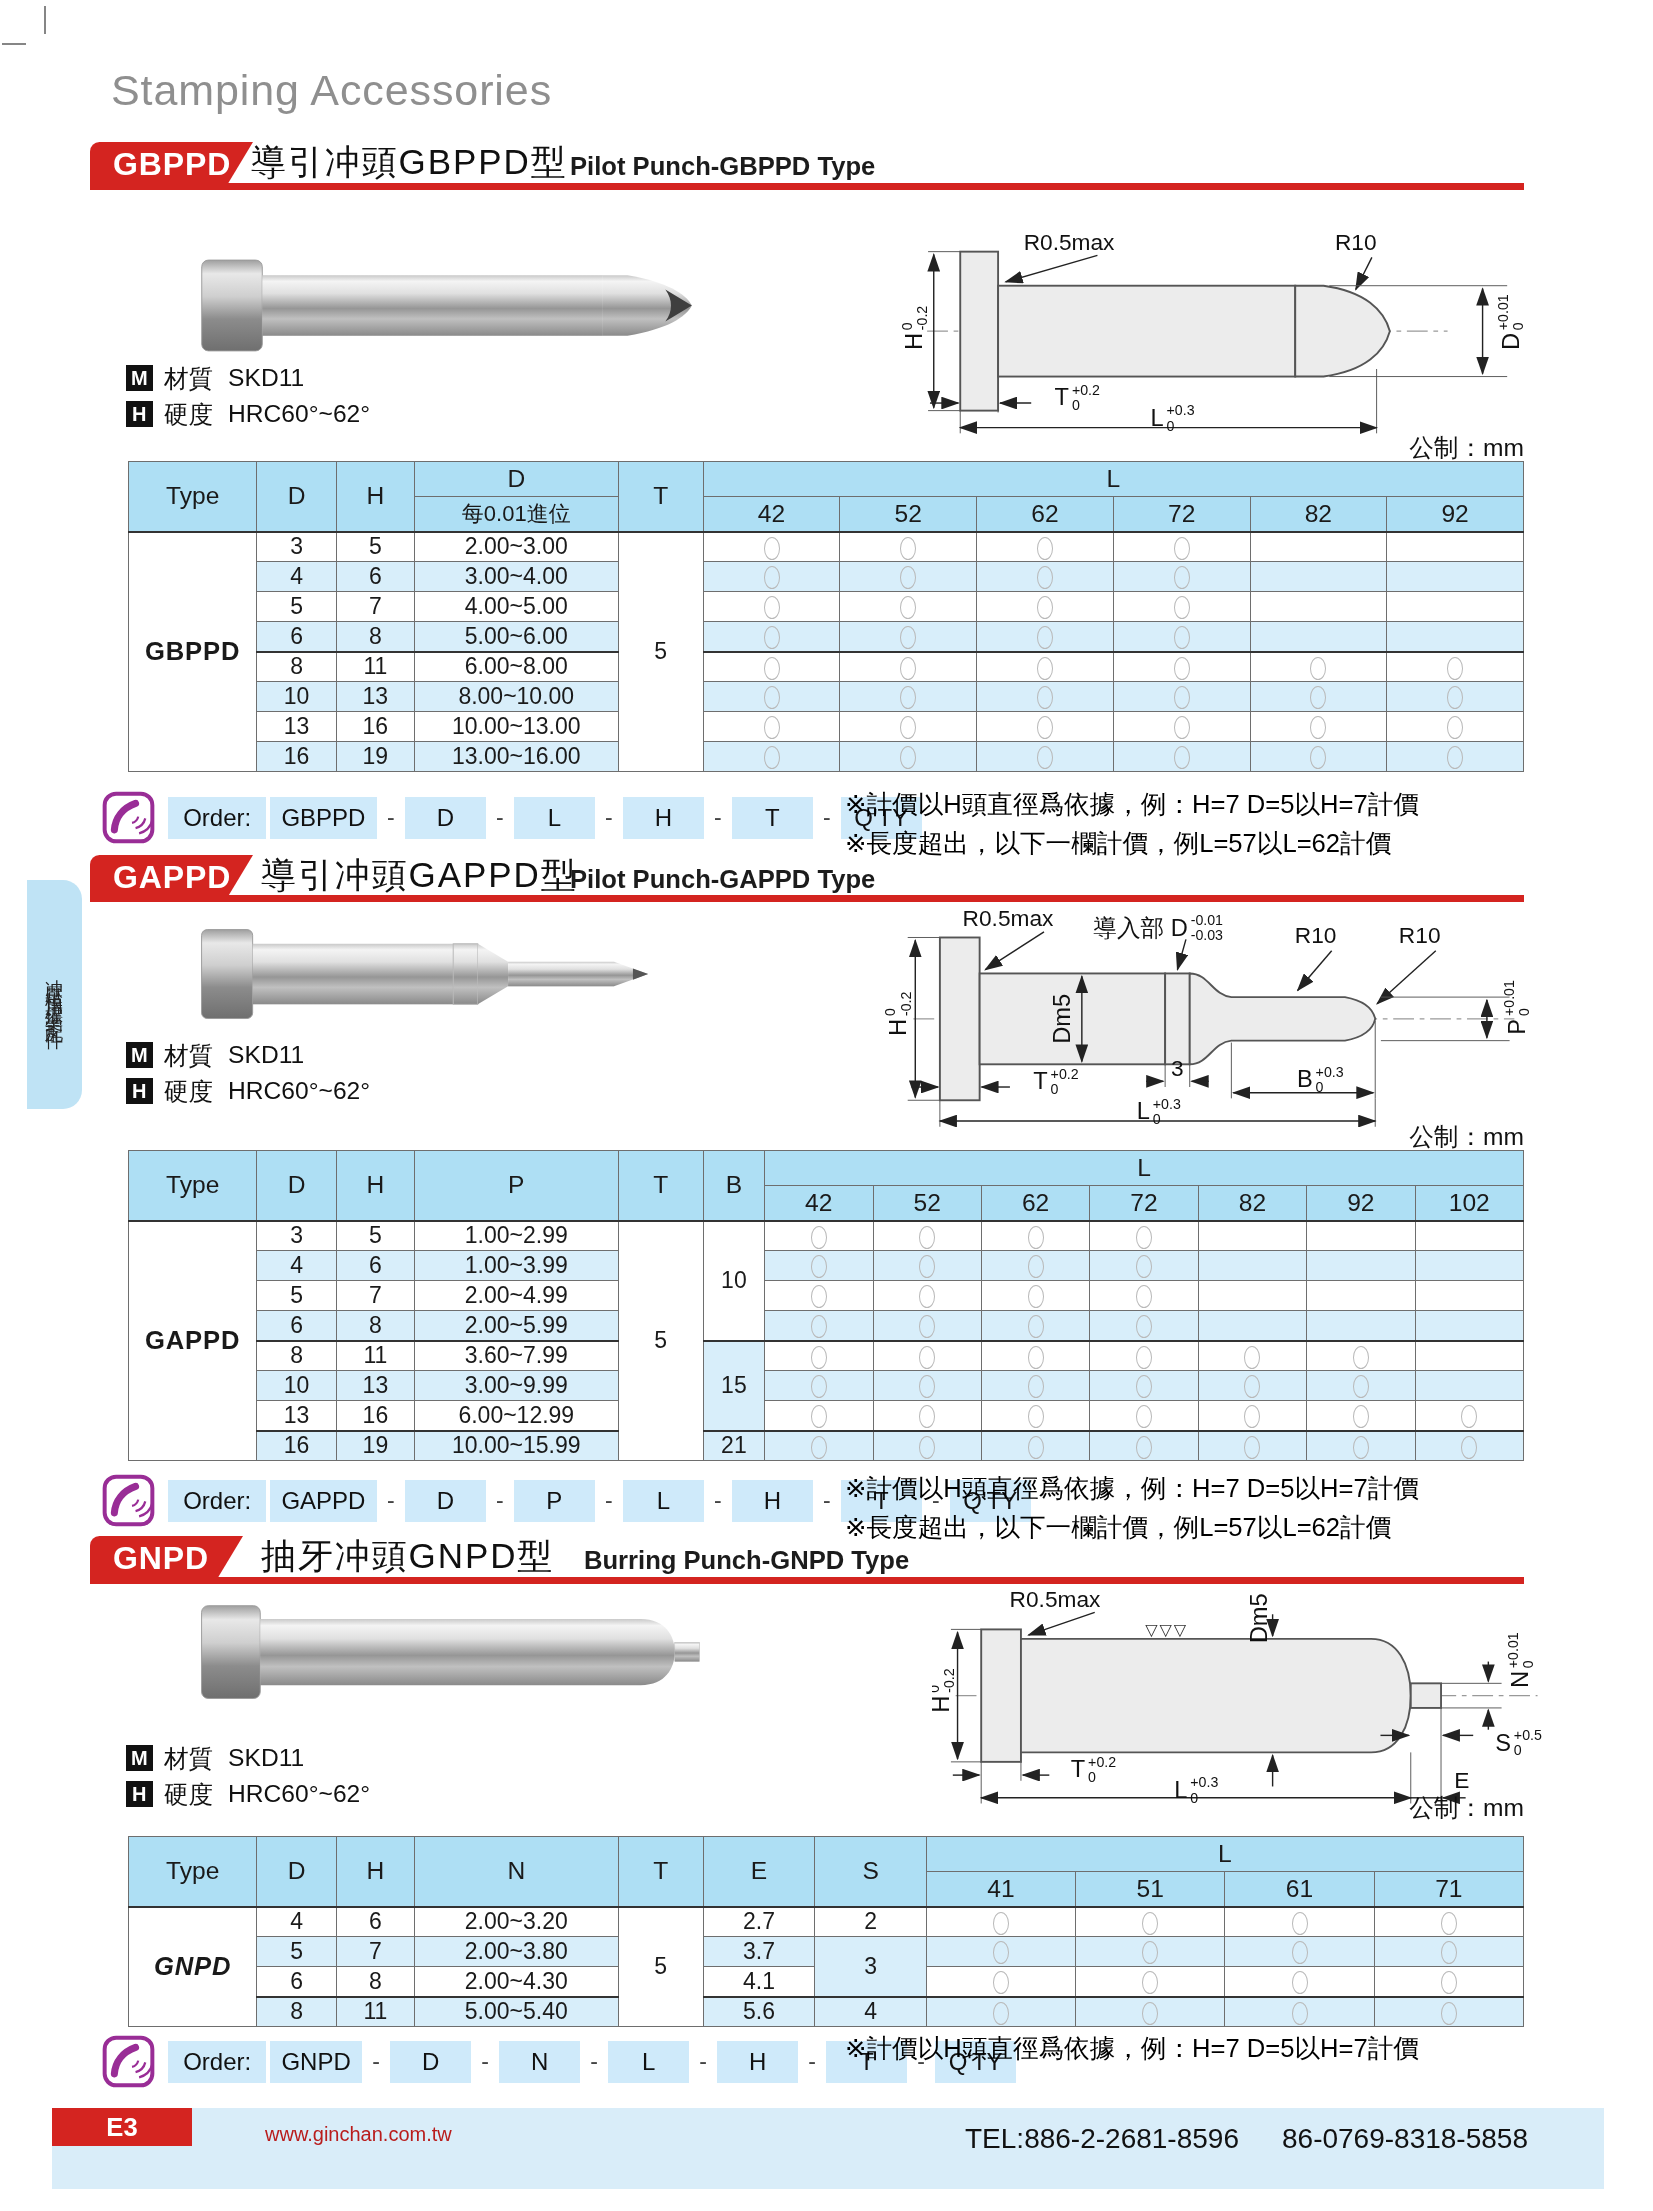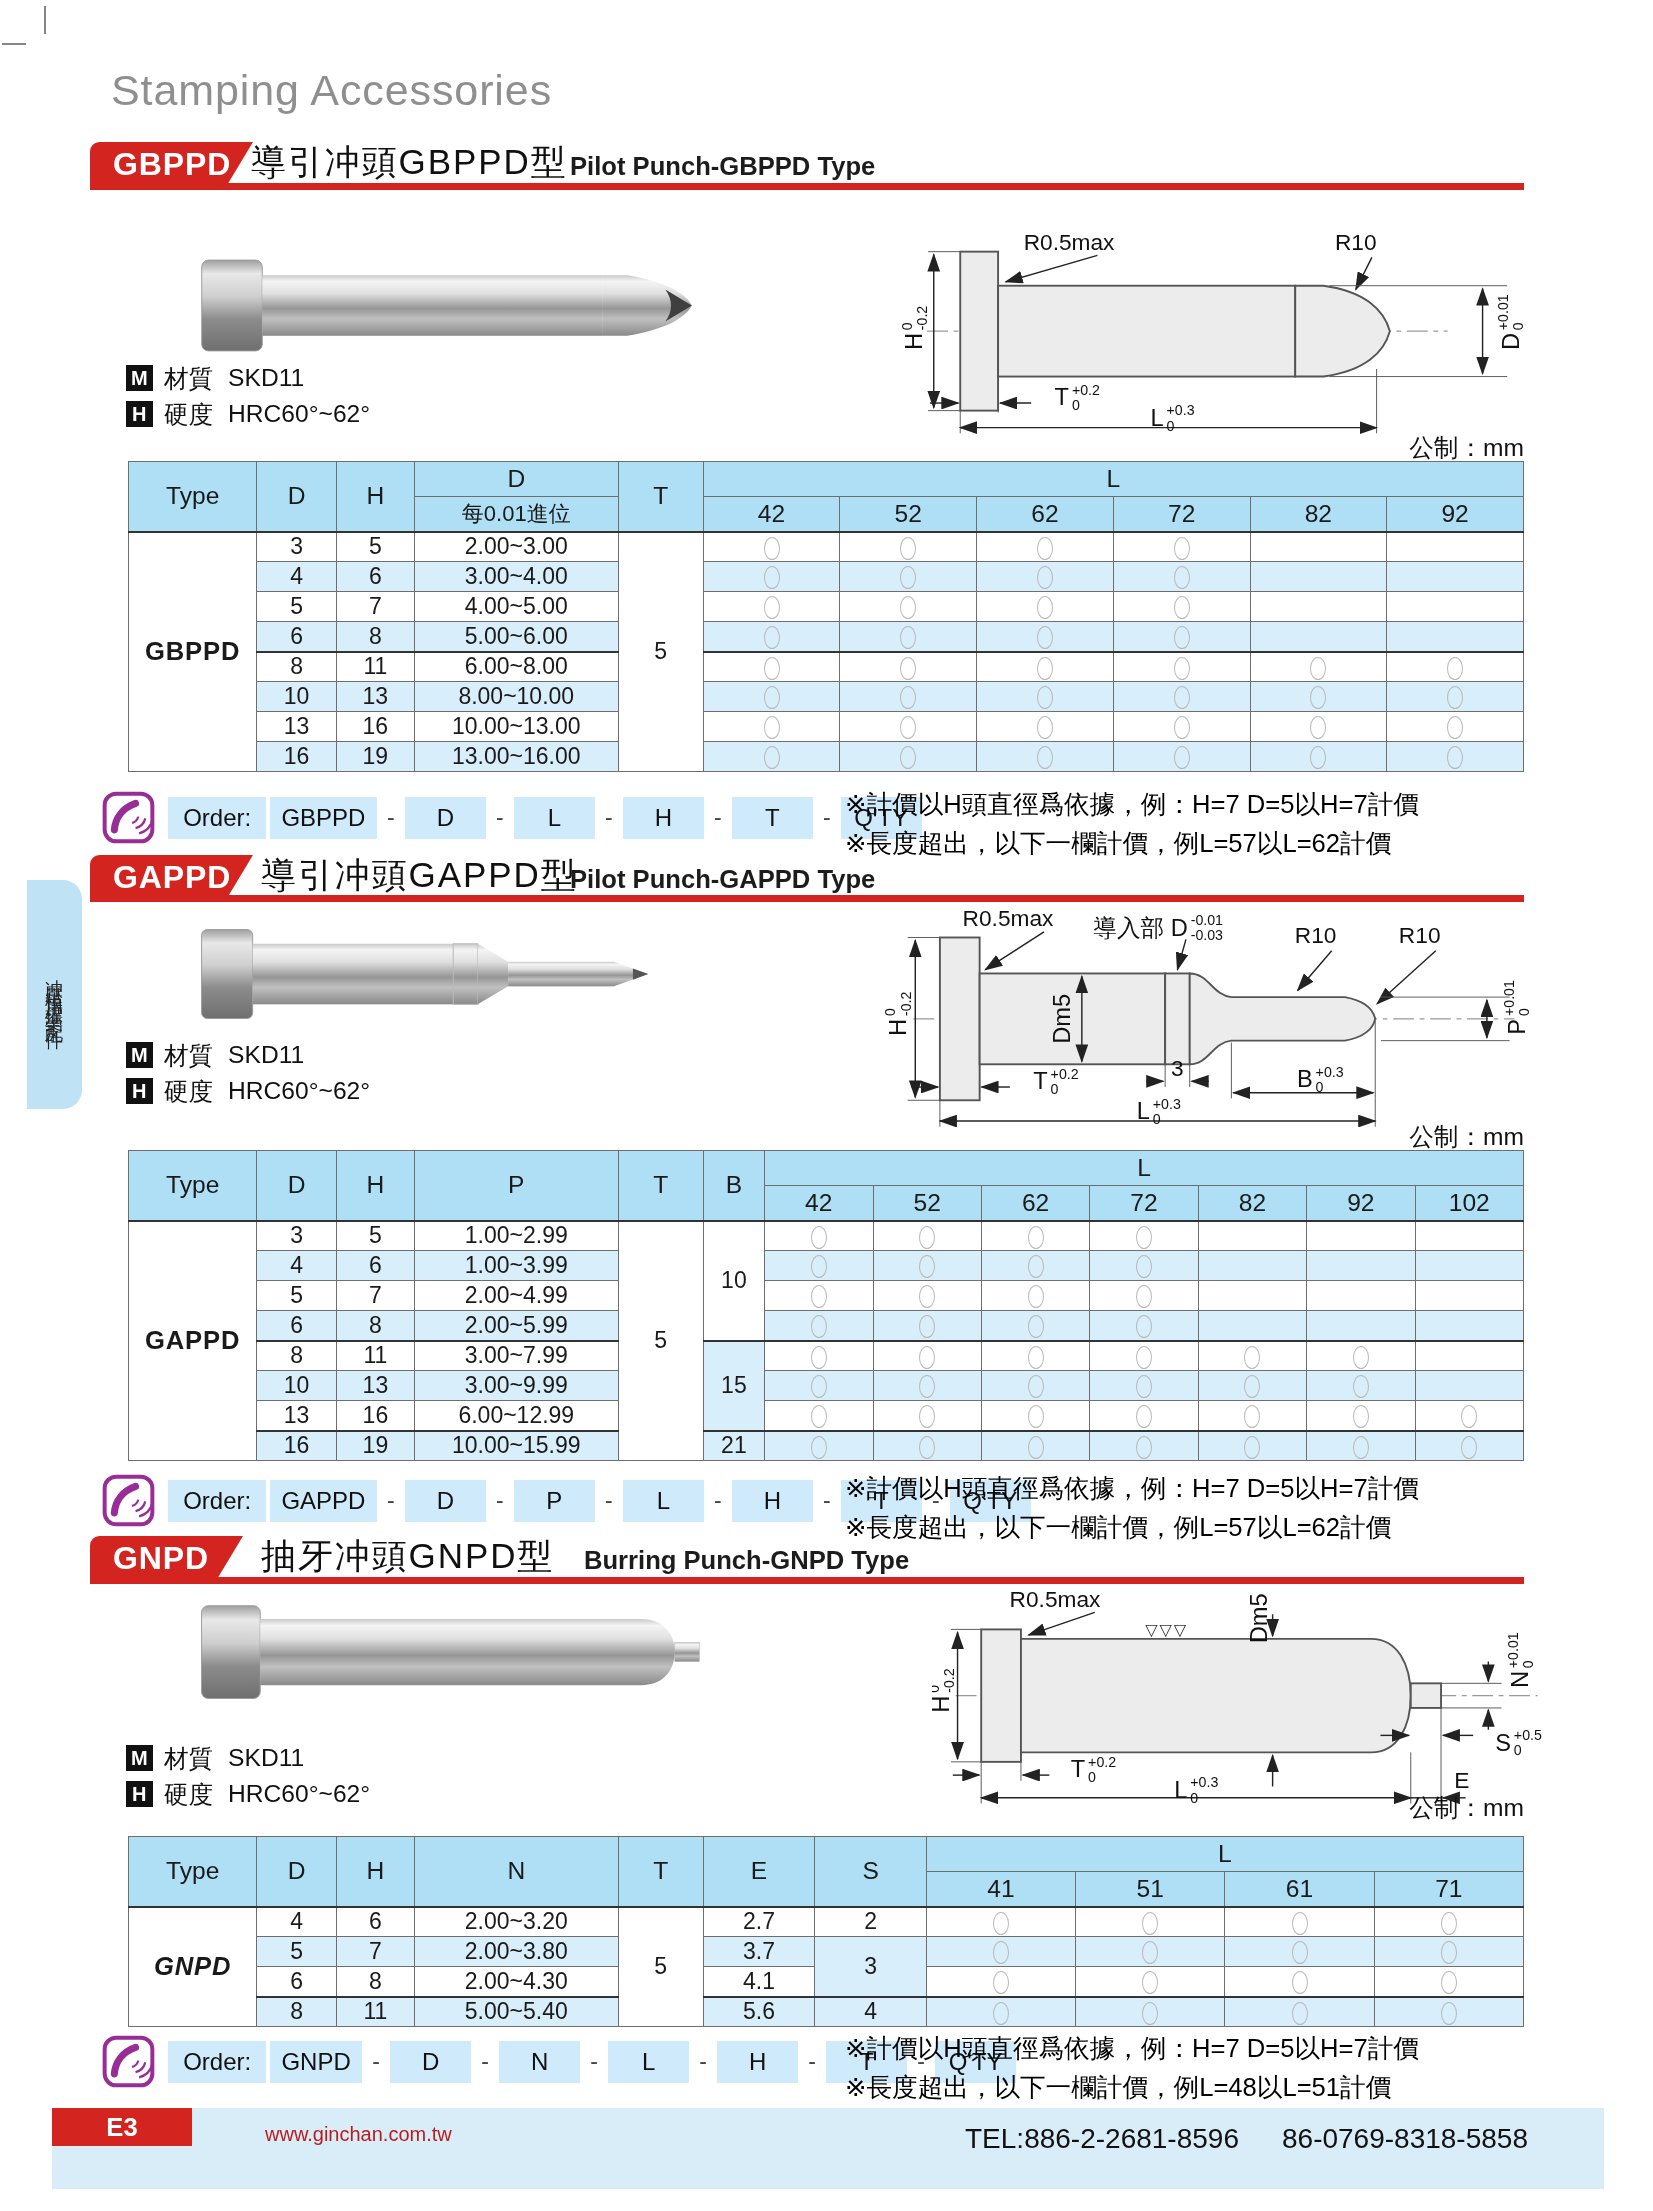--- a/index.html
+++ b/index.html
@@ -506,21 +506,21 @@
         <td class="av"><span class="circ"></span></td>
         <td class="av"><span class="circ"></span></td>
         <td class="av"><span class="circ"></span></td>
         <td class="av"></td>
         <td class="av"></td>
         <td class="av"></td>
       </tr>
       <tr class="">
         <td>8</td>
         <td>11</td>
-        <td>3.00~7.99</td>
+        <td>3.60~7.99</td>
         <td rowspan="3" class="bg-blue bt">15</td>
         <td class="av"><span class="circ"></span></td>
         <td class="av"><span class="circ"></span></td>
         <td class="av"><span class="circ"></span></td>
         <td class="av"><span class="circ"></span></td>
         <td class="av"><span class="circ"></span></td>
         <td class="av"><span class="circ"></span></td>
         <td class="av"></td>
       </tr>
       <tr class="alt ">
@@ -781,21 +781,20 @@
       <span class="dash">-</span>
       <span class="chip">H</span>
       <span class="dash">-</span>
       <span class="chip">T</span>
       <span class="dash">-</span>
       <span class="chip">Q'TY</span>
     </div>
 </div>
 <div class="notes" style="left:845px;top:2029px">
   <div>※計價以H頭直徑爲依據，例：H=7 D=5以H=7計價</div>
-  <div>※長度超出，以下一欄計價，例L=48以L=51計價</div>
 </div>
 
 <div class="footer-bar"></div>
 <div class="page-code">E3</div>
 <div class="website">www.ginchan.com.tw</div>
 <div class="tels">
   <span>TEL:886-2-2681-8596</span>
   <span>86-0769-8318-5858</span>
 </div>
 

